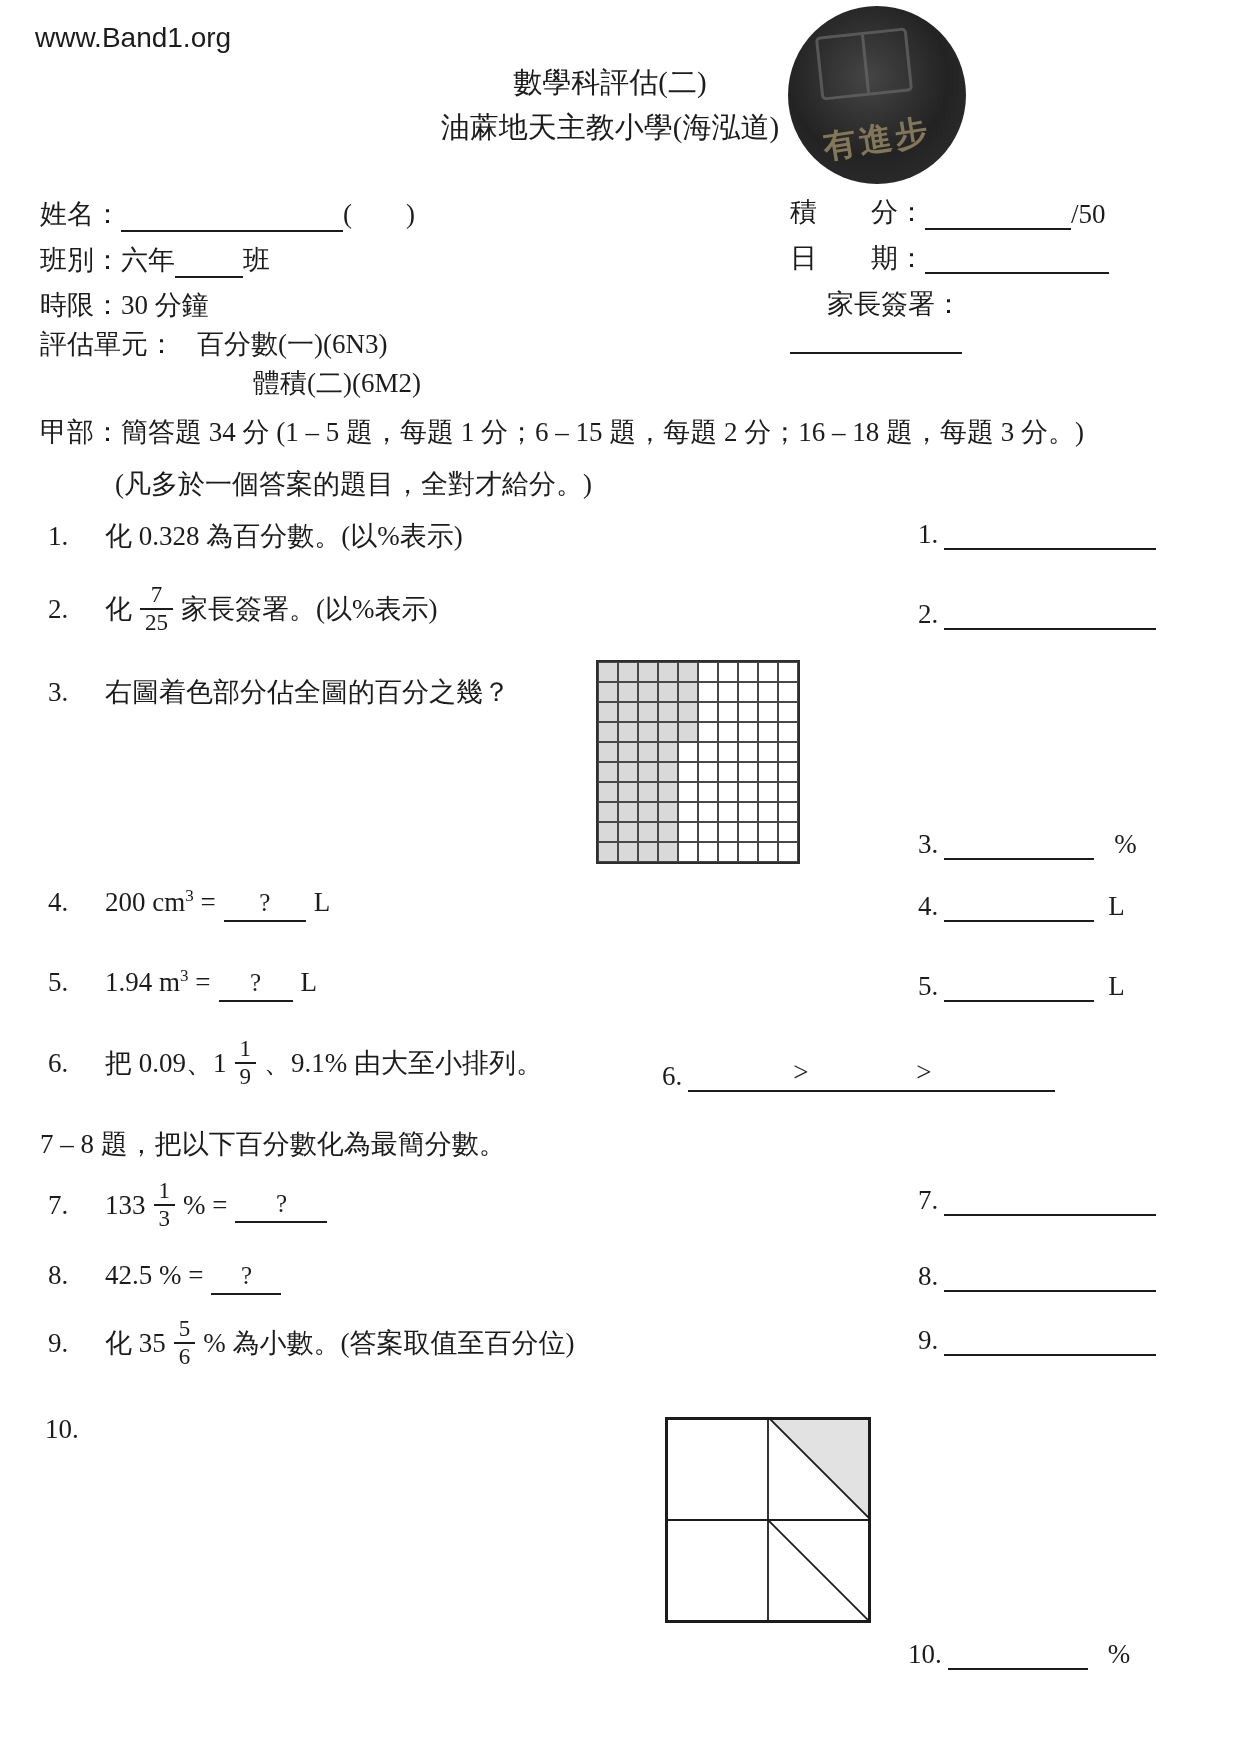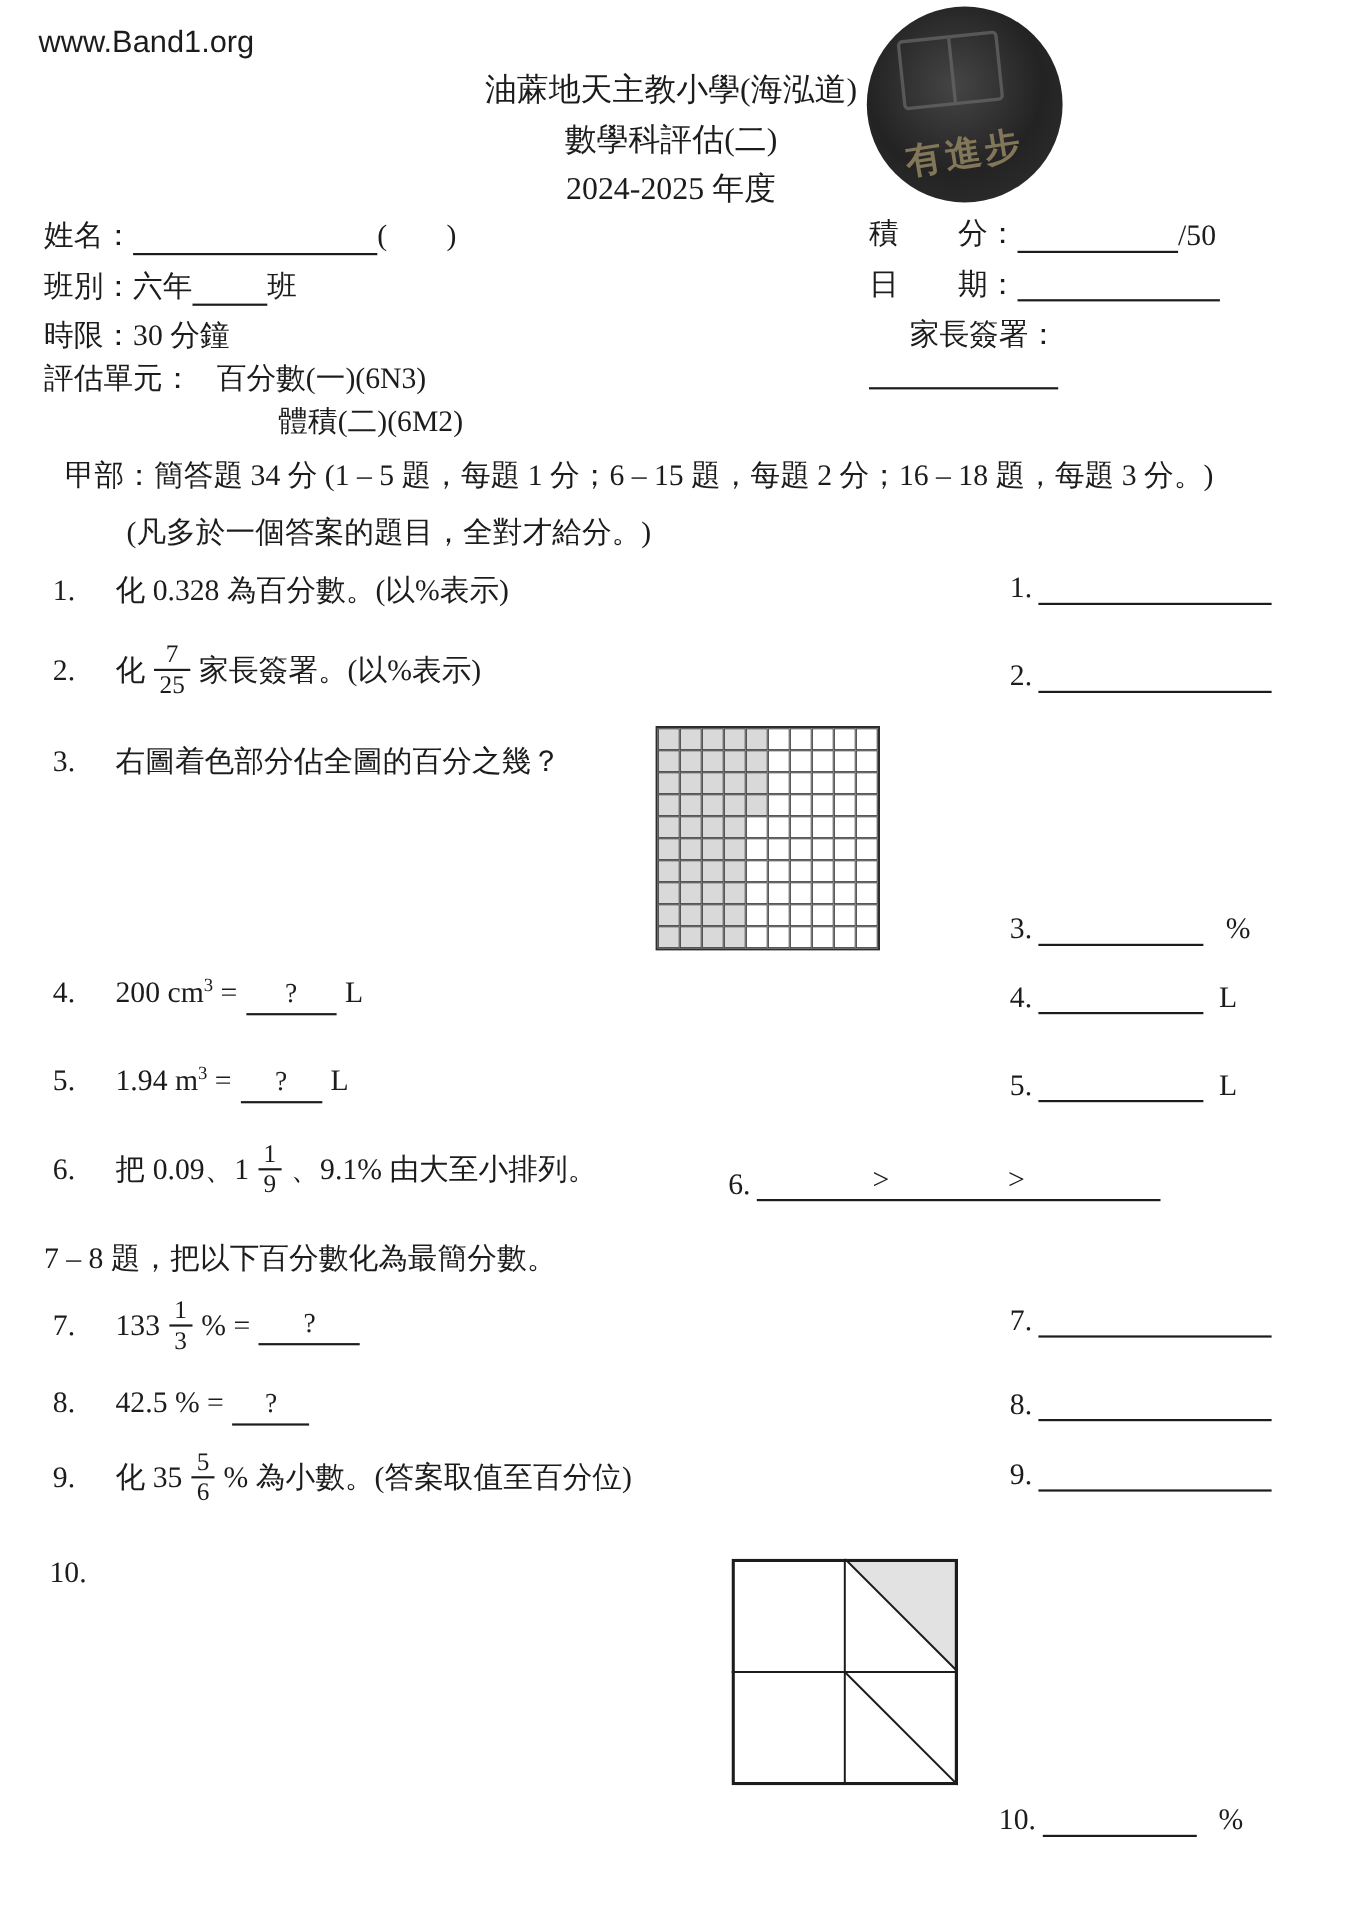--- a/index.html
+++ b/index.html
@@ -39,23 +39,22 @@
   .ans .blank{height:32px;}
   .ans6line{position:relative;display:inline-block;border-bottom:2.5px solid #1c1c1c;height:34px;width:367px;}
   .gt{position:absolute;bottom:2px;font-size:27px;}
 </style>
 </head>
 <body>
 
 <div class="abs sans" style="left:35px;top:22px;font-size:28px;">www.Band1.org</div>
 
 <div class="titleblock">
+  <div>數學科評估(二)</div>
   <div>油蔴地天主教小學(海泓道)</div>
-  <div>數學科評估(二)</div>
-  <div>2024-2025 年度</div>
 </div>
 
 <div class="stamp">
   <div class="book"></div>
   <div class="stamp-text">有進步</div>
 </div>
 
 <div class="row" style="left:40px;top:196px;">
   <span>姓名：</span>
   <span class="blank" style="width:222px;"></span>
@@ -84,21 +83,21 @@
 </div>
 <div class="row" style="left:790px;top:240px;align-items:center;">
   <span>日　　期：</span>
   <span class="blank" style="width:184px;"></span>
 </div>
 <div class="row" style="left:790px;top:286px;flex-direction:column;">
   <span>家長簽署：</span>
   <span class="blank" style="width:172px;"></span>
 </div>
 
-<div class="abs" style="left:40px;top:414px;white-space:nowrap;margin-left:19px;">甲部：簡答題 34 分 (1 – 5 題，每題 1 分；6 – 15 題，每題 2 分；16 – 18 題，每題 3 分。)</div>
+<div class="abs" style="left:40px;top:414px;white-space:nowrap;">甲部：簡答題 34 分 (1 – 5 題，每題 1 分；6 – 15 題，每題 2 分；16 – 18 題，每題 3 分。)</div>
 <div class="abs" style="left:115px;top:466px;white-space:nowrap;">(凡多於一個答案的題目，全對才給分。)</div>
 
 <div class="qrow" style="left:48px;top:518px;">
   <span class="qno">1.</span>
   <span>化 0.328  為百分數。(以%表示)</span>
 </div>
 
 <div class="qrow-frac" style="left:48px;top:582px;">
   <span class="qno">2.</span>
   <span>化</span>

